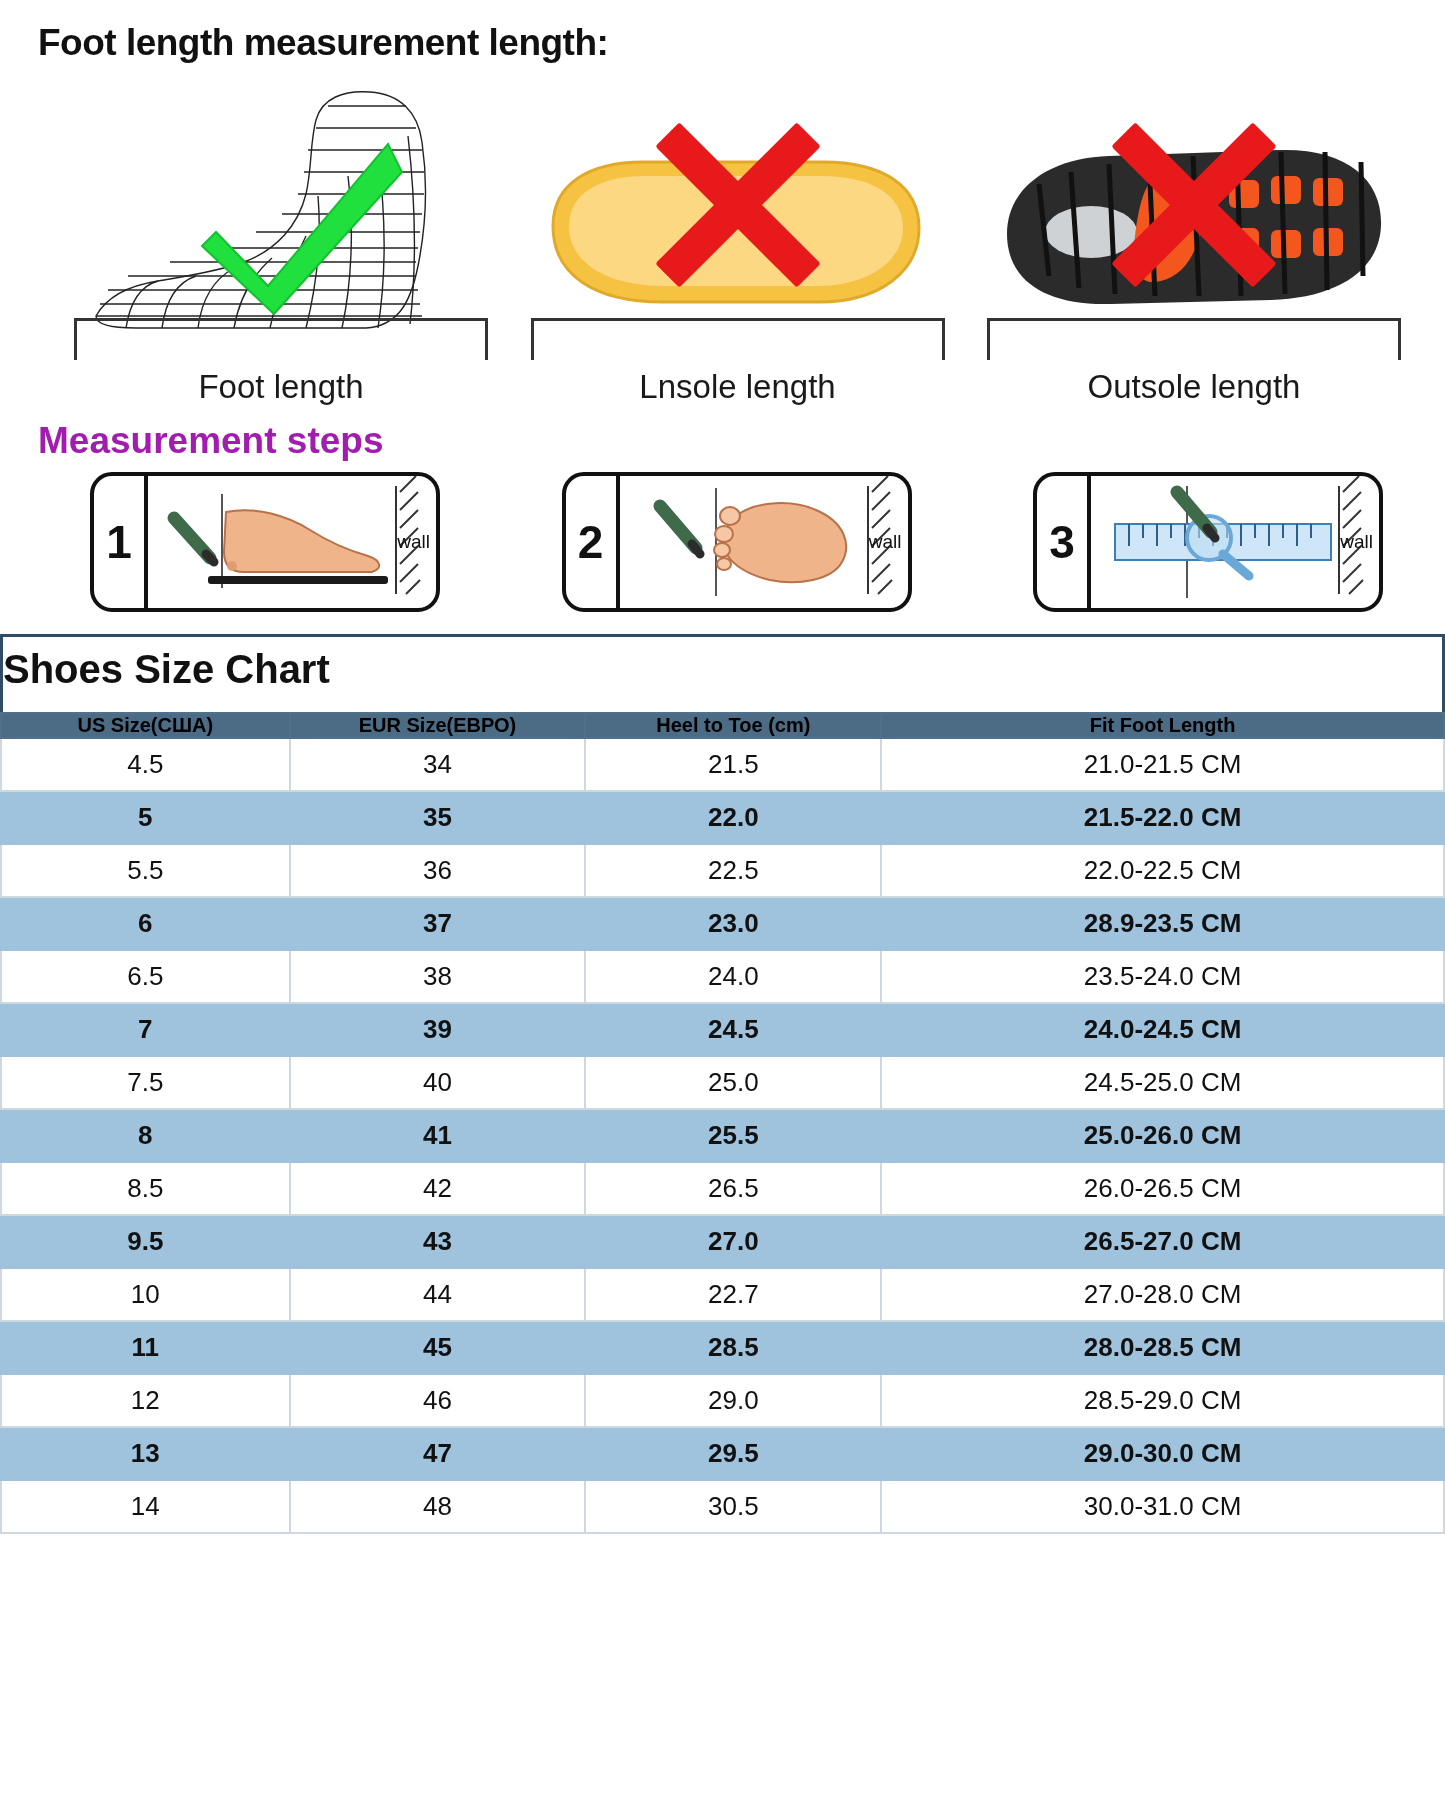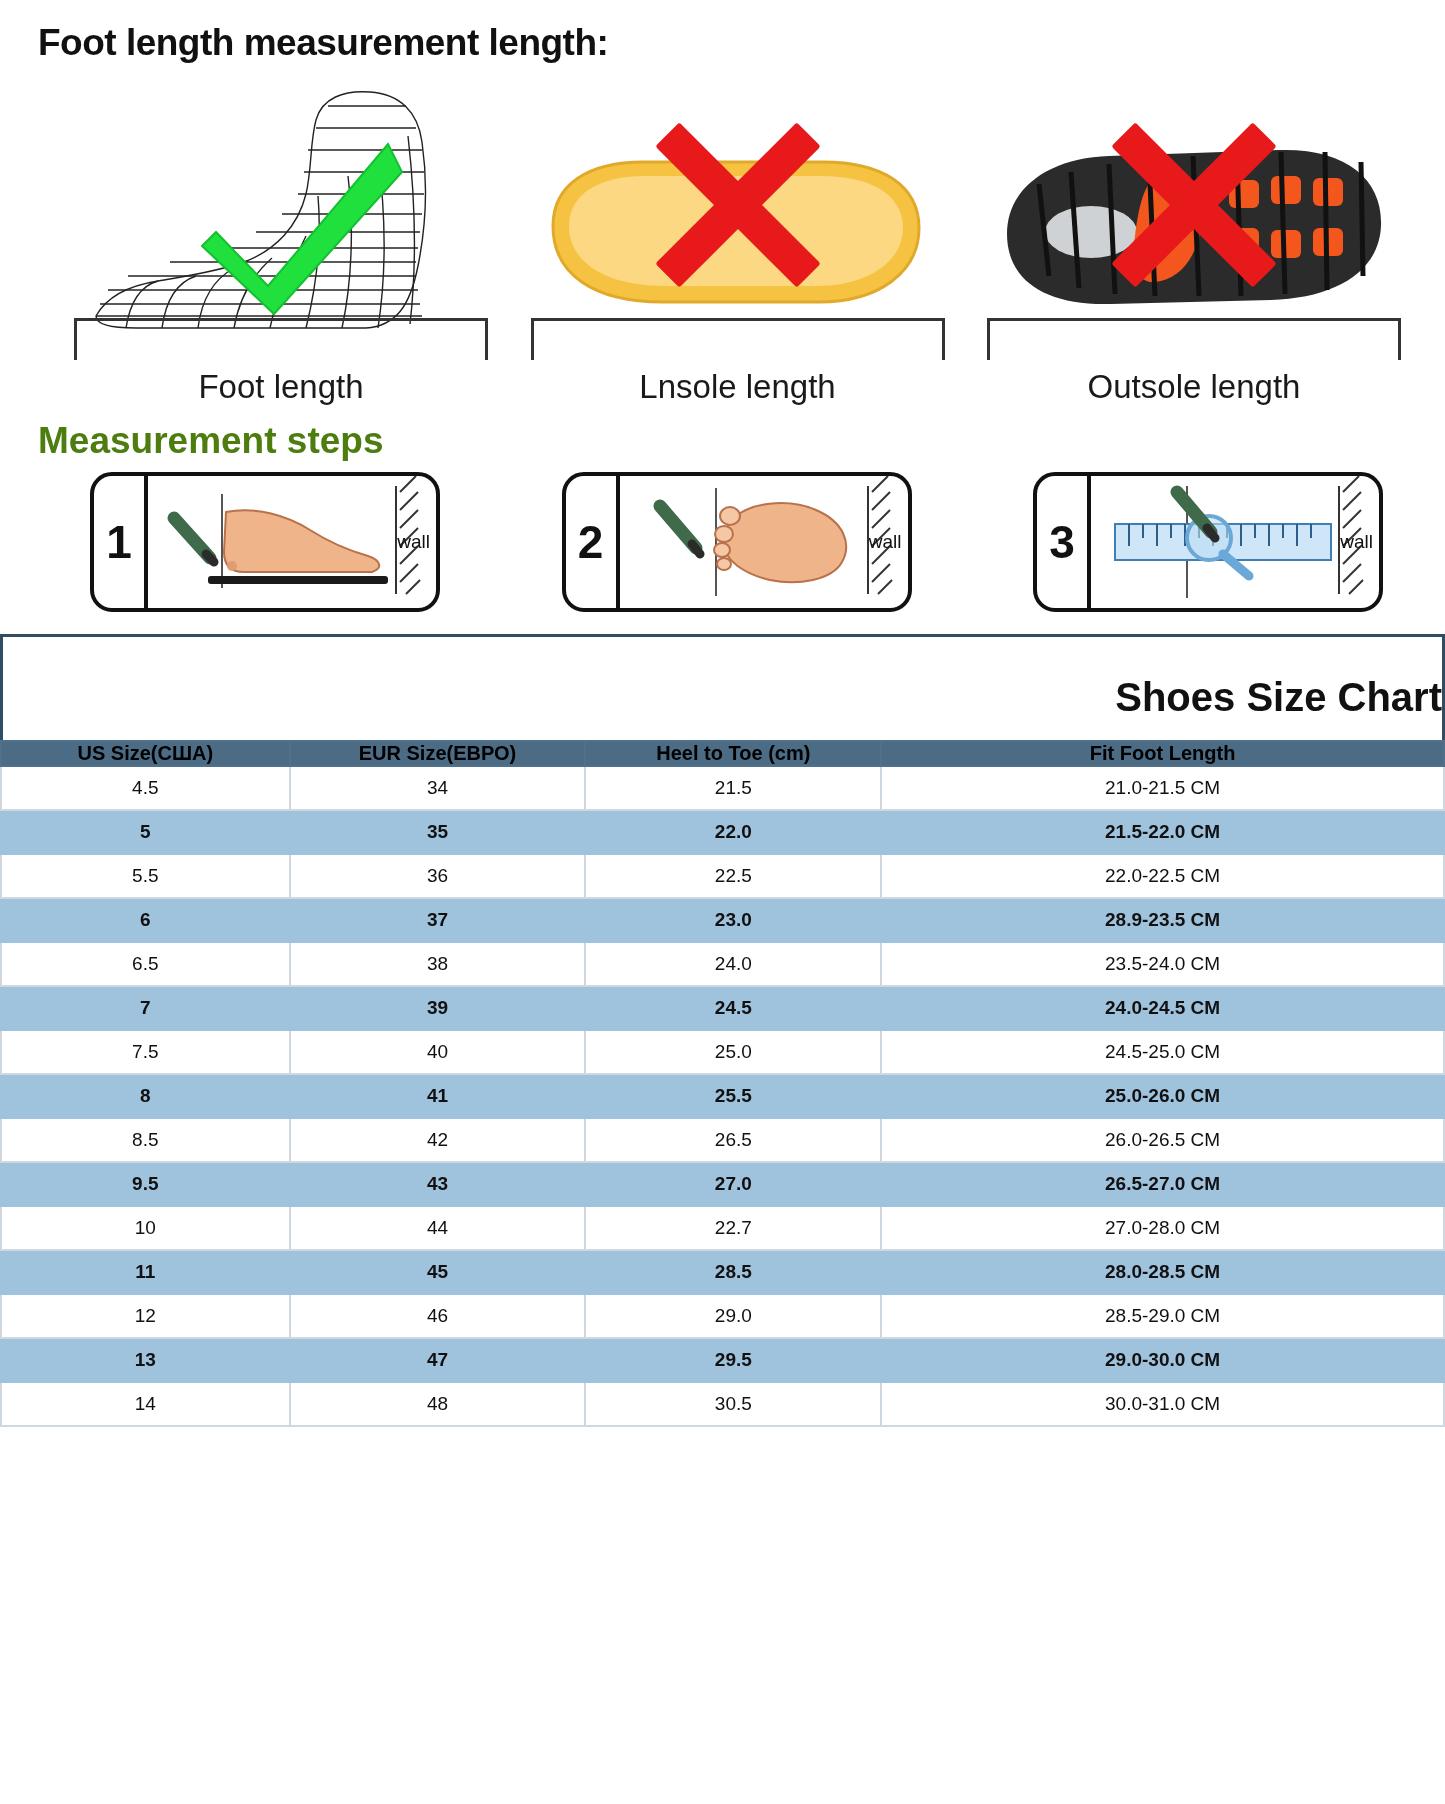--- a/index.html
+++ b/index.html
@@ -81,21 +81,21 @@
     background: #e8191b;
     border-radius: 3px;
   }
   .cross span:first-child { transform: rotate(45deg); }
   .cross span:last-child { transform: rotate(-45deg); }
 
   
   .steps-title {
     font-weight: bold;
     font-size: 37px;
-    color: #4d7c0f;
+    color: #a21caf;
     padding: 14px 0 4px 38px;
   }
   .steps-row {
     display: flex;
     justify-content: space-between;
     padding: 6px 62px 18px 90px;
   }
   .step-card {
     width: 350px;
     height: 140px;
@@ -124,44 +124,44 @@
     font-size: 19px;
     color: #111;
   }
 
   
   .chart-wrap {
     border-top: 3px solid #2f4d63;
     margin-top: 4px;
   }
   .chart-title {
-    text-align: right;
+    text-align: left;
     font-size: 40px;
     font-weight: bold;
     color: #111;
-    padding: 38px 0 20px;
+    padding: 10px 0 20px;
     border-left: 3px solid #2f4d63;
     border-right: 3px solid #2f4d63;
   }
   table.size-chart {
     width: 100%;
     border-collapse: collapse;
     table-layout: fixed;
   }
   table.size-chart th {
     background: #4c6b85;
     color: #000000;
     font-size: 20px;
     font-weight: bold;
     padding: 0 4px;
     border: 2px solid #51708a;
     text-align: center;
   }
   table.size-chart td {
-    font-size: 19px;
+    font-size: 26px;
     color: #111;
     text-align: center;
     padding: 10px 0;
     border: 2px solid #cfd8de;
   }
   tr.odd td { background: #ffffff; }
   tr.even td {
     background: #9fc2dd;
     font-weight: bold;
     border-color: #9fc2dd;

